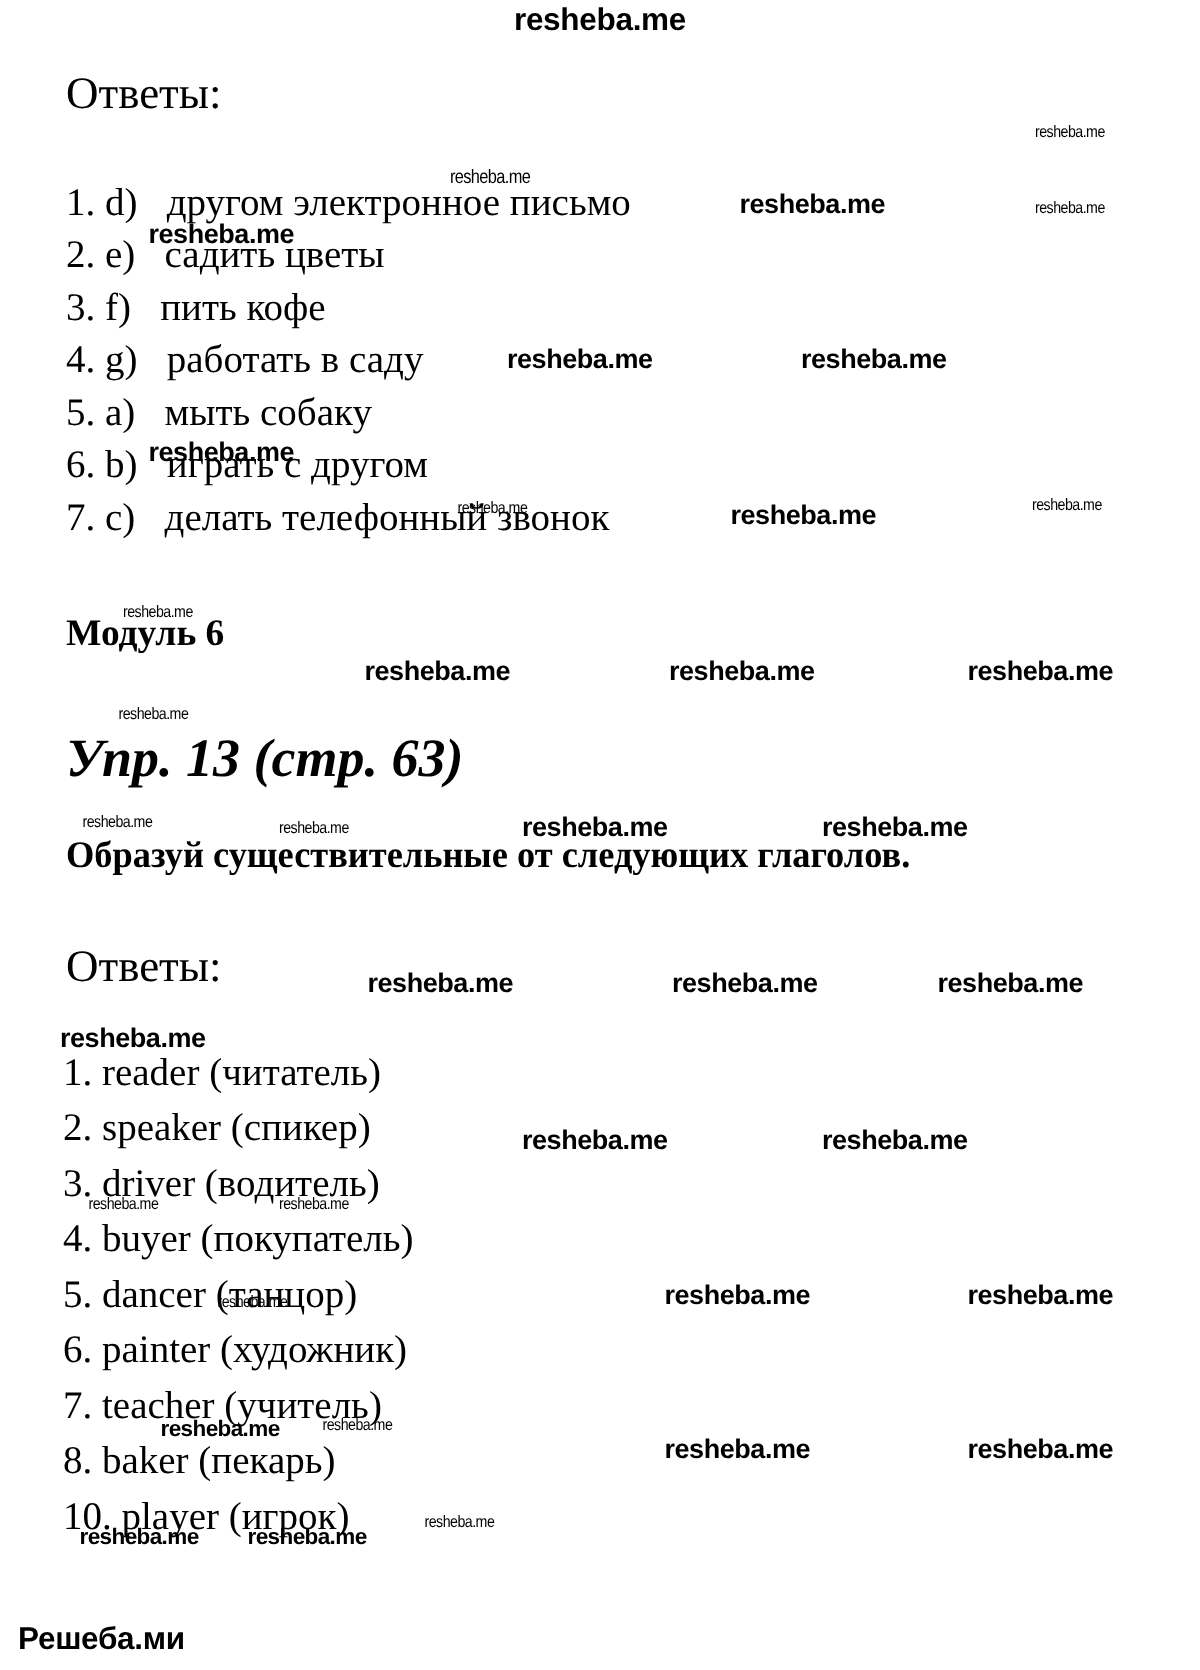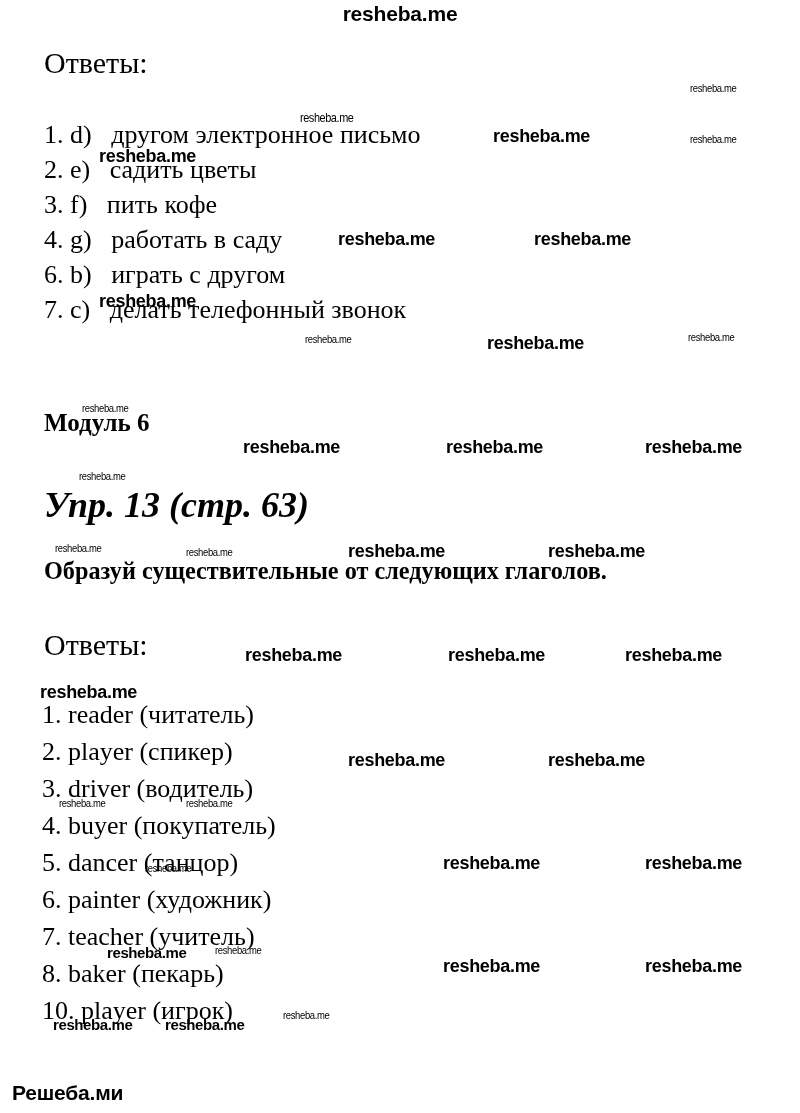--- a/index.html
+++ b/index.html
@@ -137,35 +137,36 @@
 
   <div class="site-mark-top">resheba.me</div>
 
   <div class="heading-answers" style="left:44px; top:46px;">Ответы:</div>
 
   <ul class="answer-list" id="list-one" style="left:44px; top:122px;">
       <li class="answer-line"><span class="answer-num">1.</span><span class="answer-letter"> d)</span><span class="answer-text">   другом электронное письмо</span></li>
       <li class="answer-line"><span class="answer-num">2.</span><span class="answer-letter"> e)</span><span class="answer-text">   садить цветы</span></li>
       <li class="answer-line"><span class="answer-num">3.</span><span class="answer-letter"> f)</span><span class="answer-text">   пить кофе</span></li>
       <li class="answer-line"><span class="answer-num">4.</span><span class="answer-letter"> g)</span><span class="answer-text">   работать в саду</span></li>
+      <li class="answer-line"><span class="answer-num">5.</span><span class="answer-letter"> a)</span><span class="answer-text">   мыть собаку</span></li>
       <li class="answer-line"><span class="answer-num">6.</span><span class="answer-letter"> b)</span><span class="answer-text">   играть с другом</span></li>
       <li class="answer-line"><span class="answer-num">7.</span><span class="answer-letter"> c)</span><span class="answer-text">   делать телефонный звонок</span></li>
     </ul>
 
   <div class="heading-module" style="left:44px; top:409px;">Модуль 6</div>
 
   <div class="heading-exercise" style="left:44px; top:484px;">Упр. 13 (стр. 63)</div>
 
   <div class="heading-task" style="left:44px; top:557px;">Образуй существительные от следующих глаголов.</div>
 
   <div class="heading-answers" style="left:44px; top:628px;">Ответы:</div>
 
   <ul class="answer-list" id="list-two" style="left:42px; top:702px;">
       <li class="answer-line"><span class="answer-num">1.</span><span class="answer-text"> reader (читатель)</span></li>
-      <li class="answer-line"><span class="answer-num">2.</span><span class="answer-text"> player (спикер)</span></li>
+      <li class="answer-line"><span class="answer-num">2.</span><span class="answer-text"> speaker (спикер)</span></li>
       <li class="answer-line"><span class="answer-num">3.</span><span class="answer-text"> driver (водитель)</span></li>
       <li class="answer-line"><span class="answer-num">4.</span><span class="answer-text"> buyer (покупатель)</span></li>
       <li class="answer-line"><span class="answer-num">5.</span><span class="answer-text"> dancer (танцор)</span></li>
       <li class="answer-line"><span class="answer-num">6.</span><span class="answer-text"> painter (художник)</span></li>
       <li class="answer-line"><span class="answer-num">7.</span><span class="answer-text"> teacher (учитель)</span></li>
       <li class="answer-line"><span class="answer-num">8.</span><span class="answer-text"> baker (пекарь)</span></li>
       <li class="answer-line"><span class="answer-num">10.</span><span class="answer-text"> player (игрок)</span></li>
     </ul>
 
   <div id="watermark-layer">

